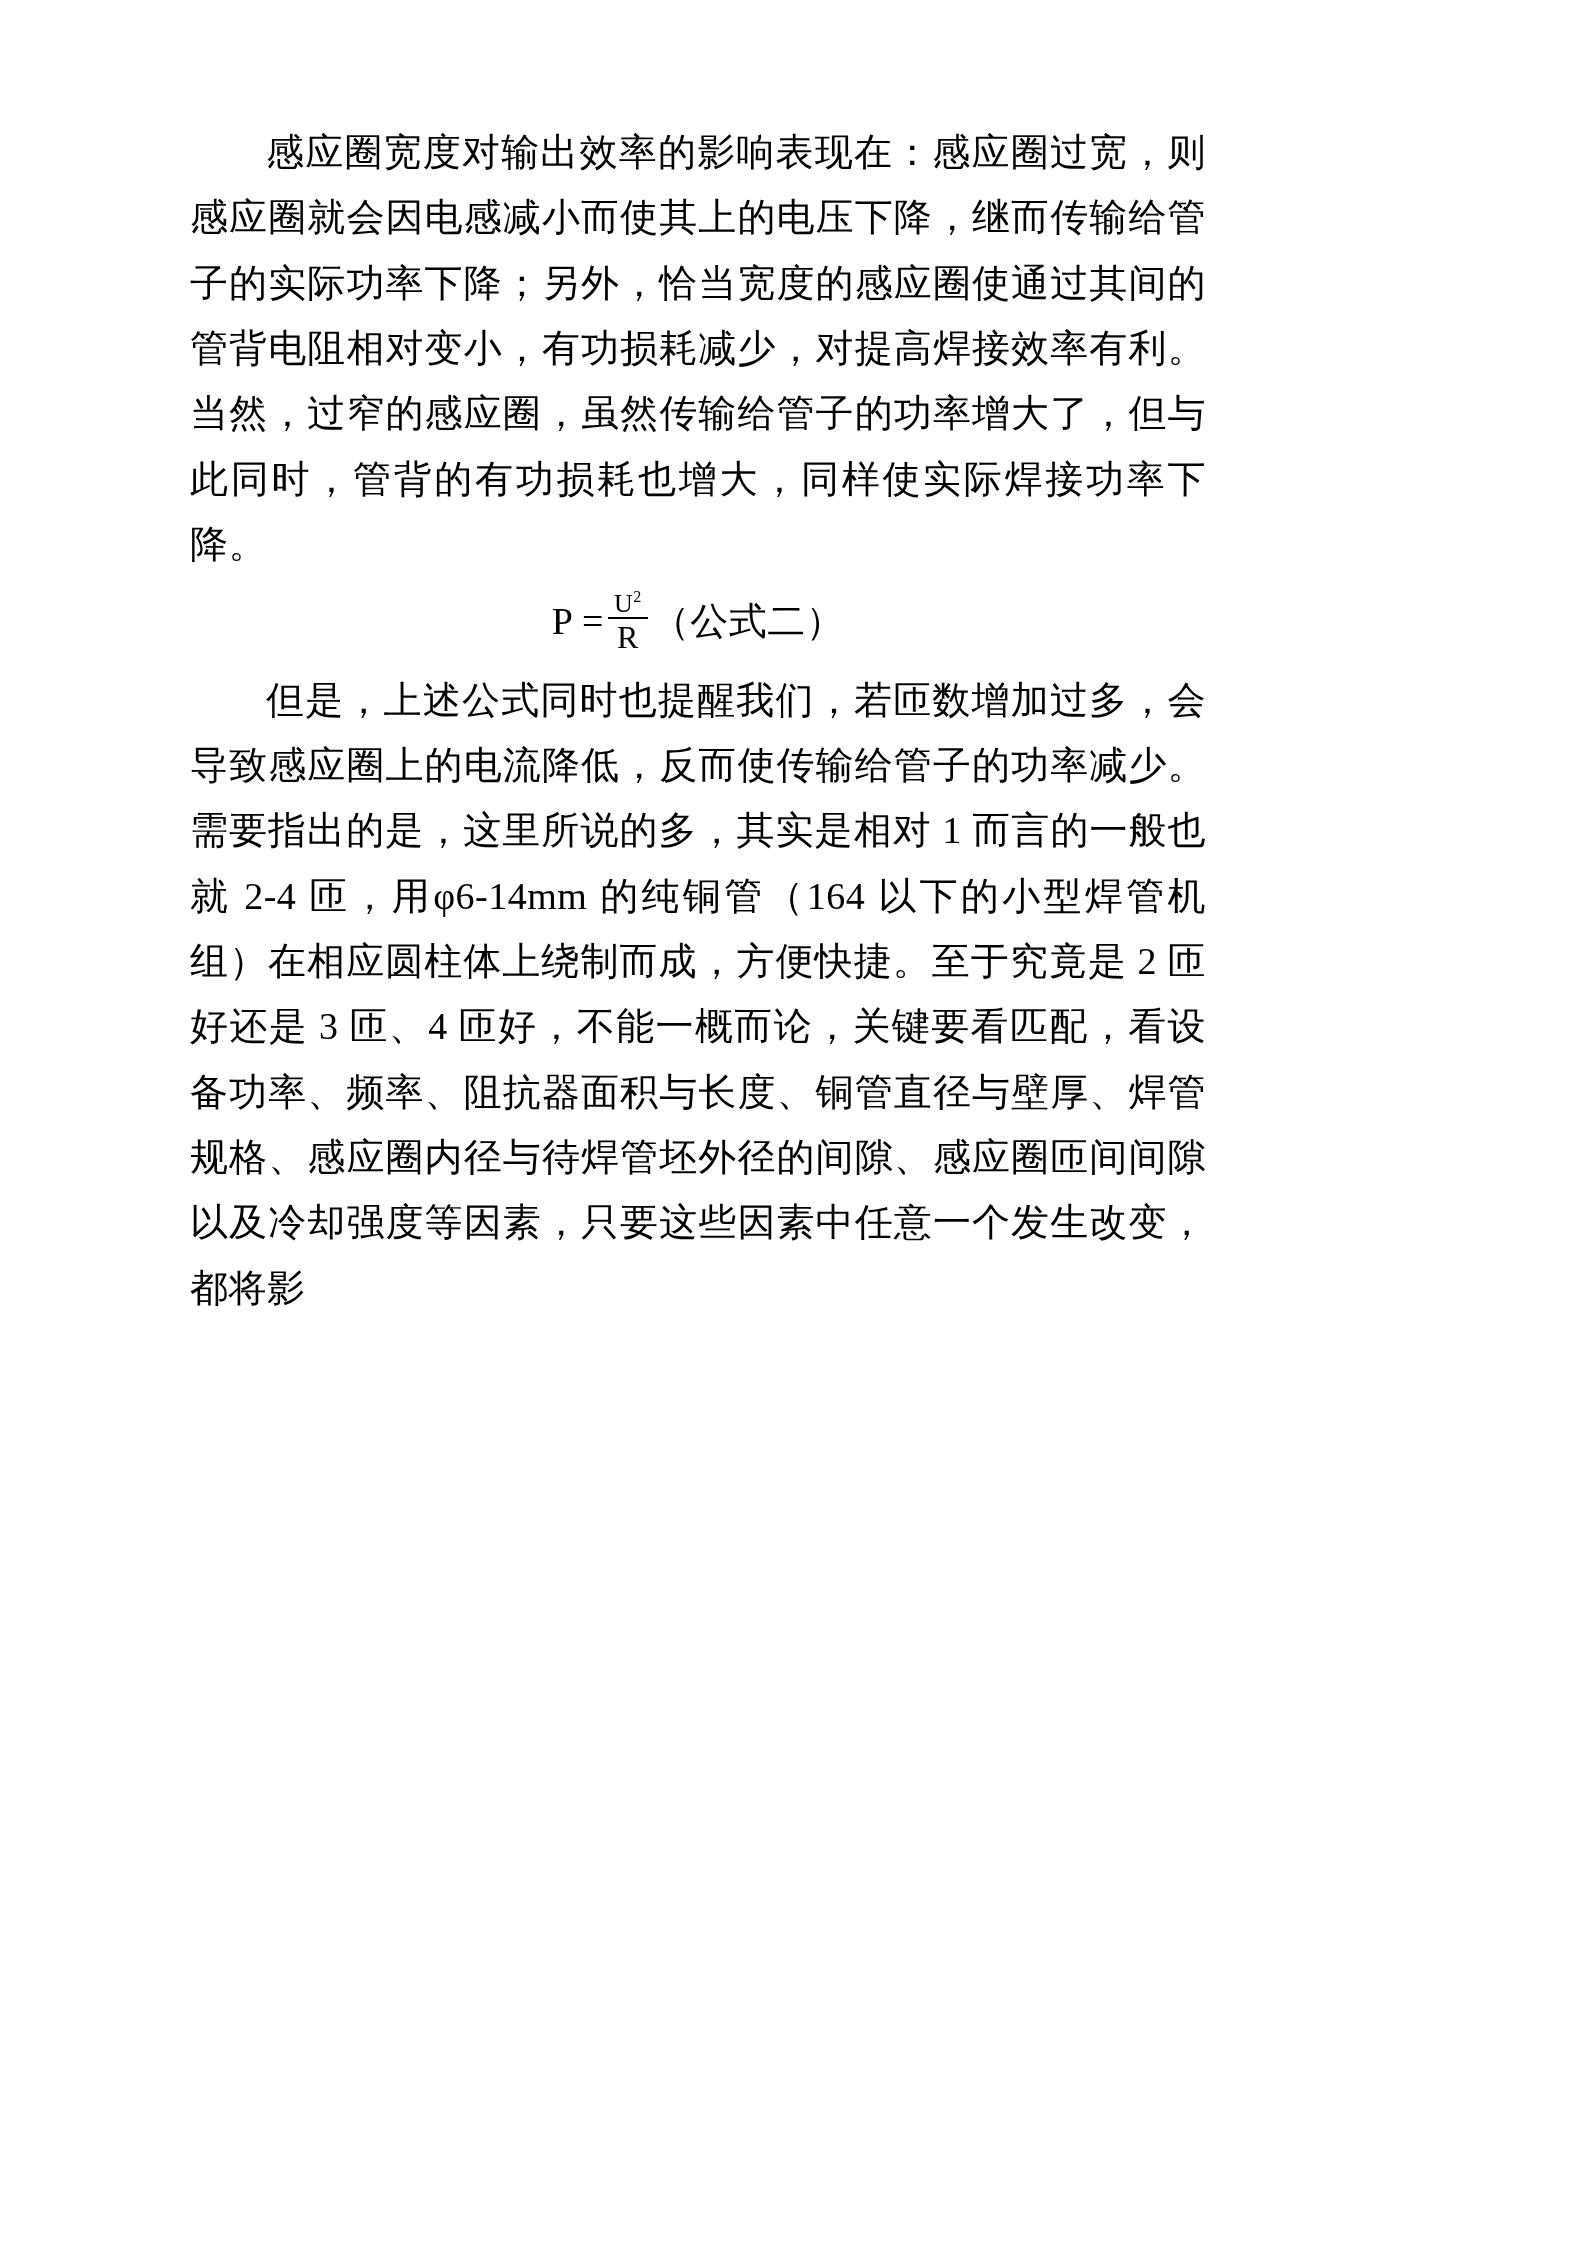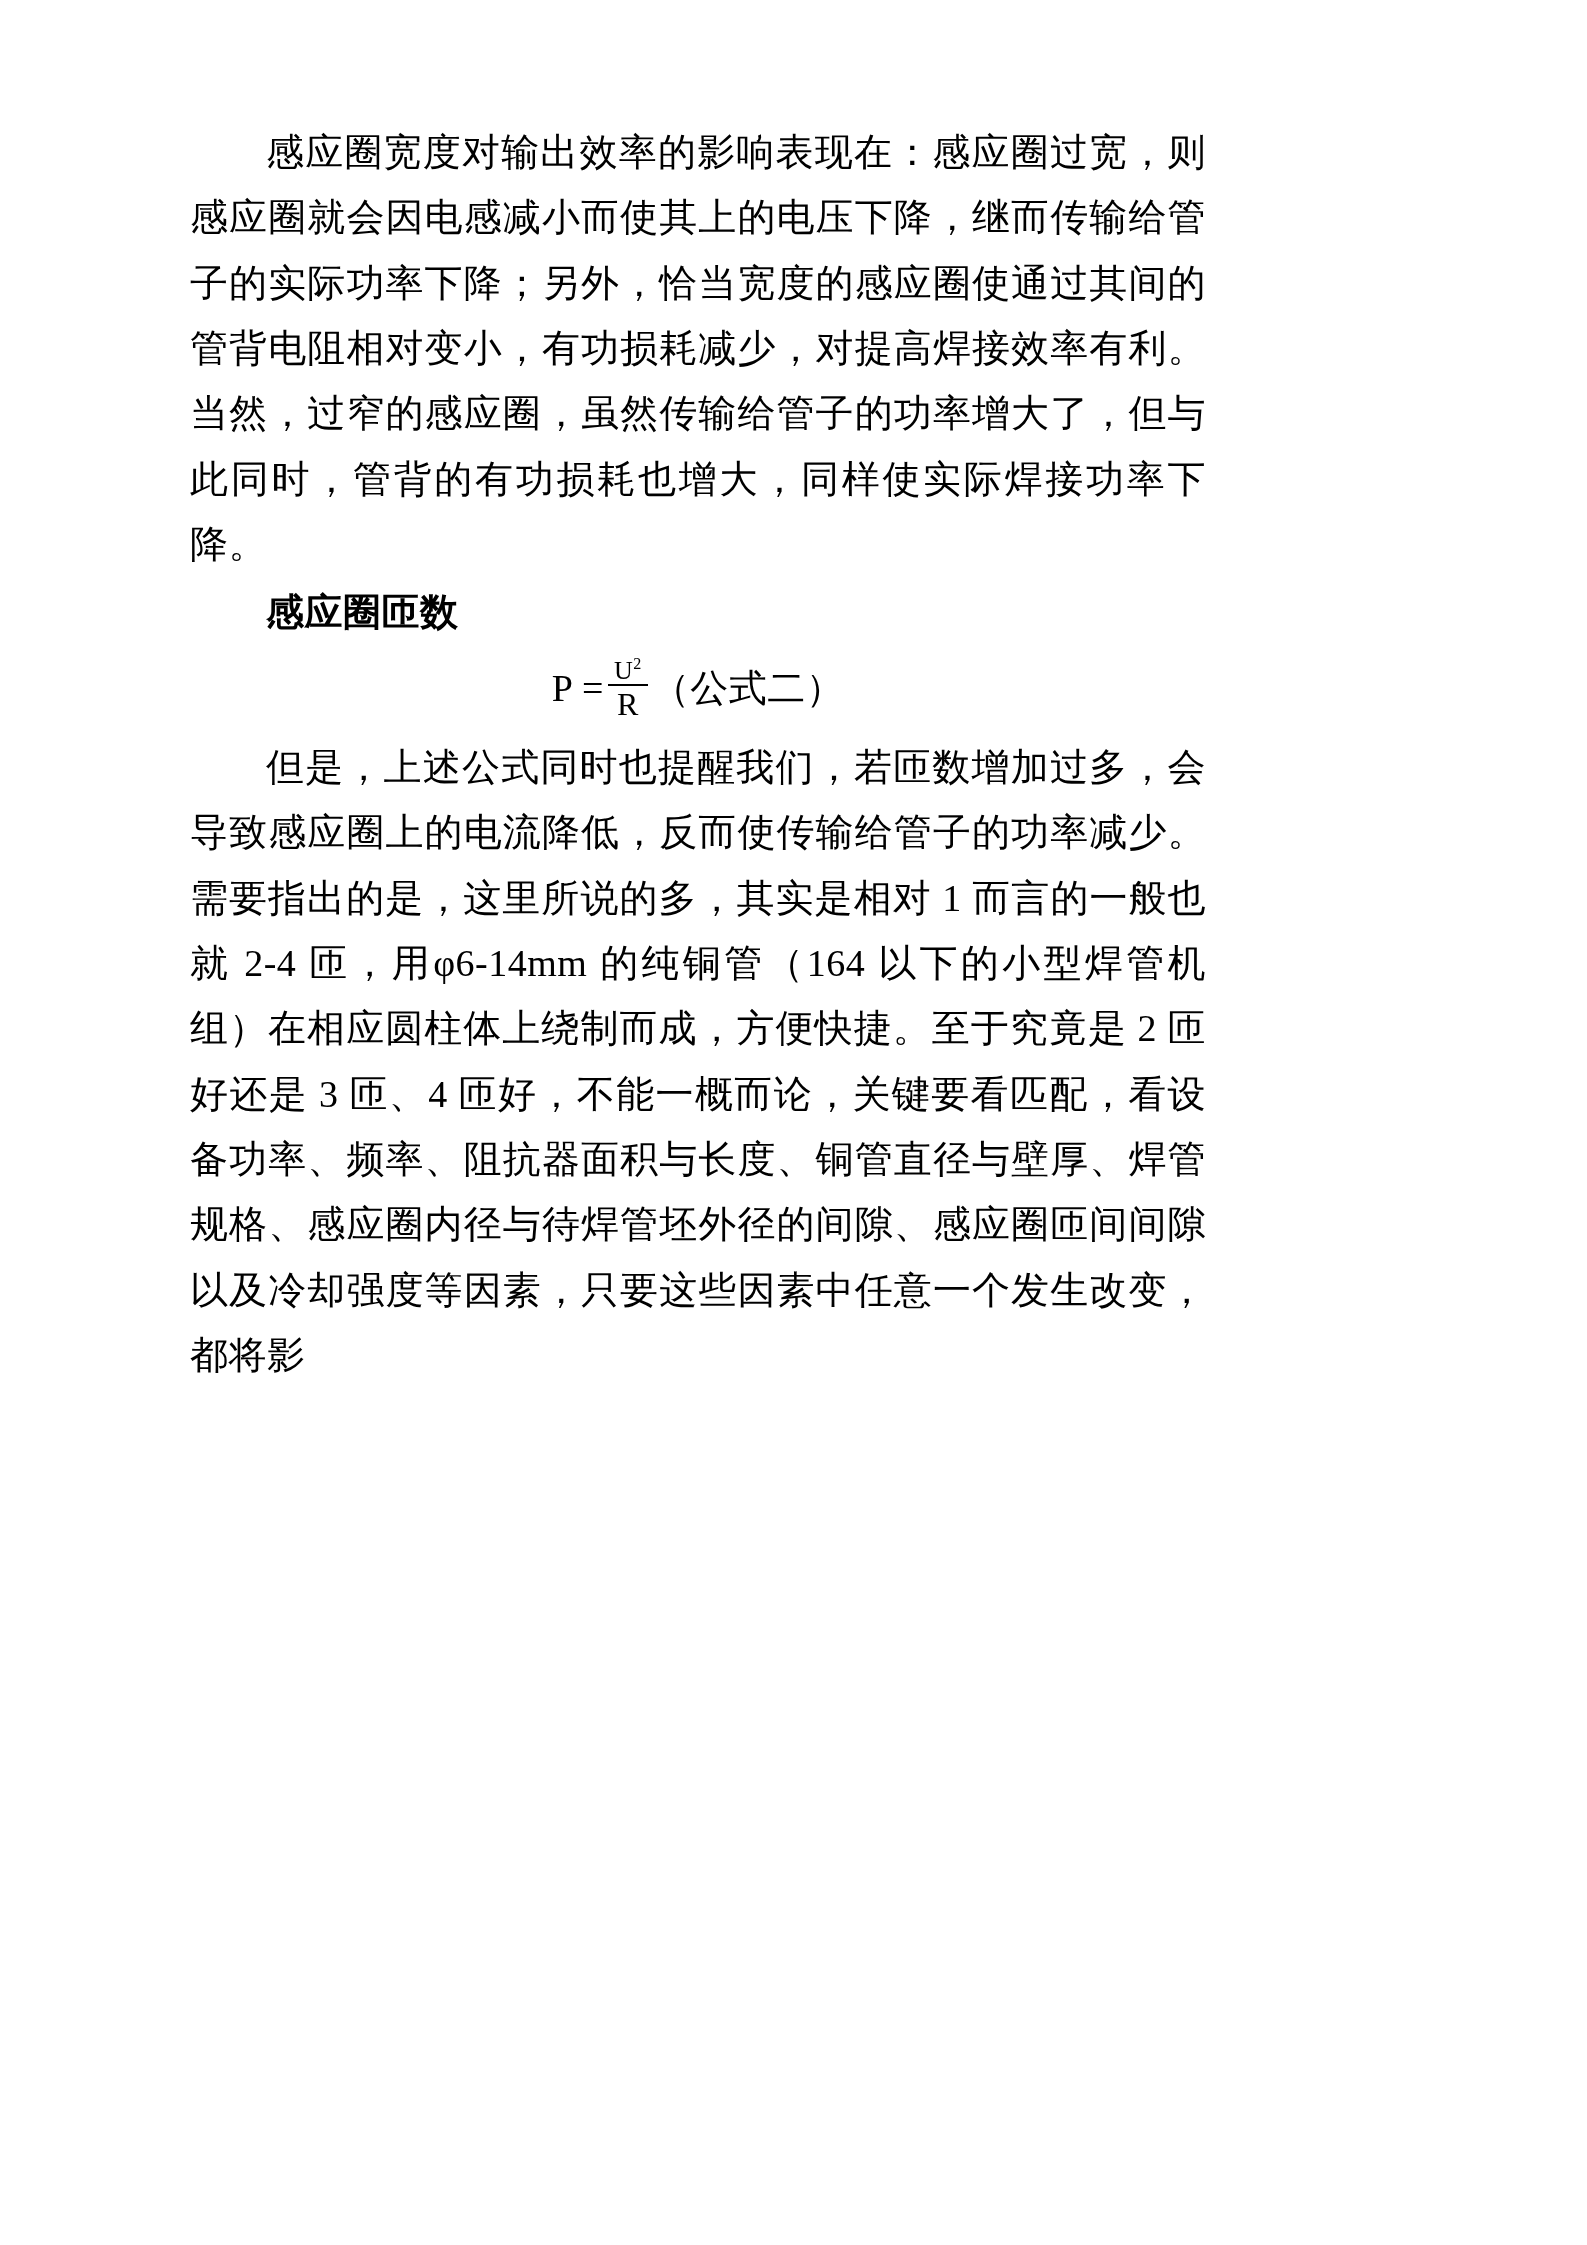--- a/index.html
+++ b/index.html
@@ -87,21 +87,20 @@
   }
 </style>
 </head>
 <body>
 
 <div class="page">
   <div class="doc-body">
 
     <p class="para">感应圈宽度对输出效率的影响表现在：感应圈过宽，则感应圈就会因电感减小而使其上的电压下降，继而传输给管子的实际功率下降；另外，恰当宽度的感应圈使通过其间的管背电阻相对变小，有功损耗减少，对提高焊接效率有利。当然，过窄的感应圈，虽然传输给管子的功率增大了，但与此同时，管背的有功损耗也增大，同样使实际焊接功率下降。</p>
 
-    <p class="heading">感应圈匝数</p>
 
 
     <div class="formula">
       <span class="eq-lhs latin">P =</span><span class="frac"><span class="num latin"><span>U</span><sup class="exp">2</sup></span><span class="den latin">R</span></span><span>（公式二）</span>
     </div>
 
     <p class="para"><span>但是，上述公式同时也提醒我们，若匝数增加过多，会导致感应圈上的电流降低，反而使传输给管子的功率减少。需要指出的是，这里所说的多，其实是相对 1 而言的一般也就 2-4 匝，用φ6-14mm 的纯铜管（164 以下的小型焊管机组）在相应圆柱体上绕制而成，方便快捷。至于究竟是 2 匝好还</span><span class="bold-run">是 3 匝、4 匝好，不能一概而论，关键要看匹配，看设备功率、频率、阻抗器面积与长度、铜管直径与壁厚、焊管规格、感应圈内径与待焊管坯外径的间隙、感应圈匝间间隙以及冷却强度等因素，只要这些因素中任意一个发生改变，都将影</span></p>
 
   </div>
 </div>

